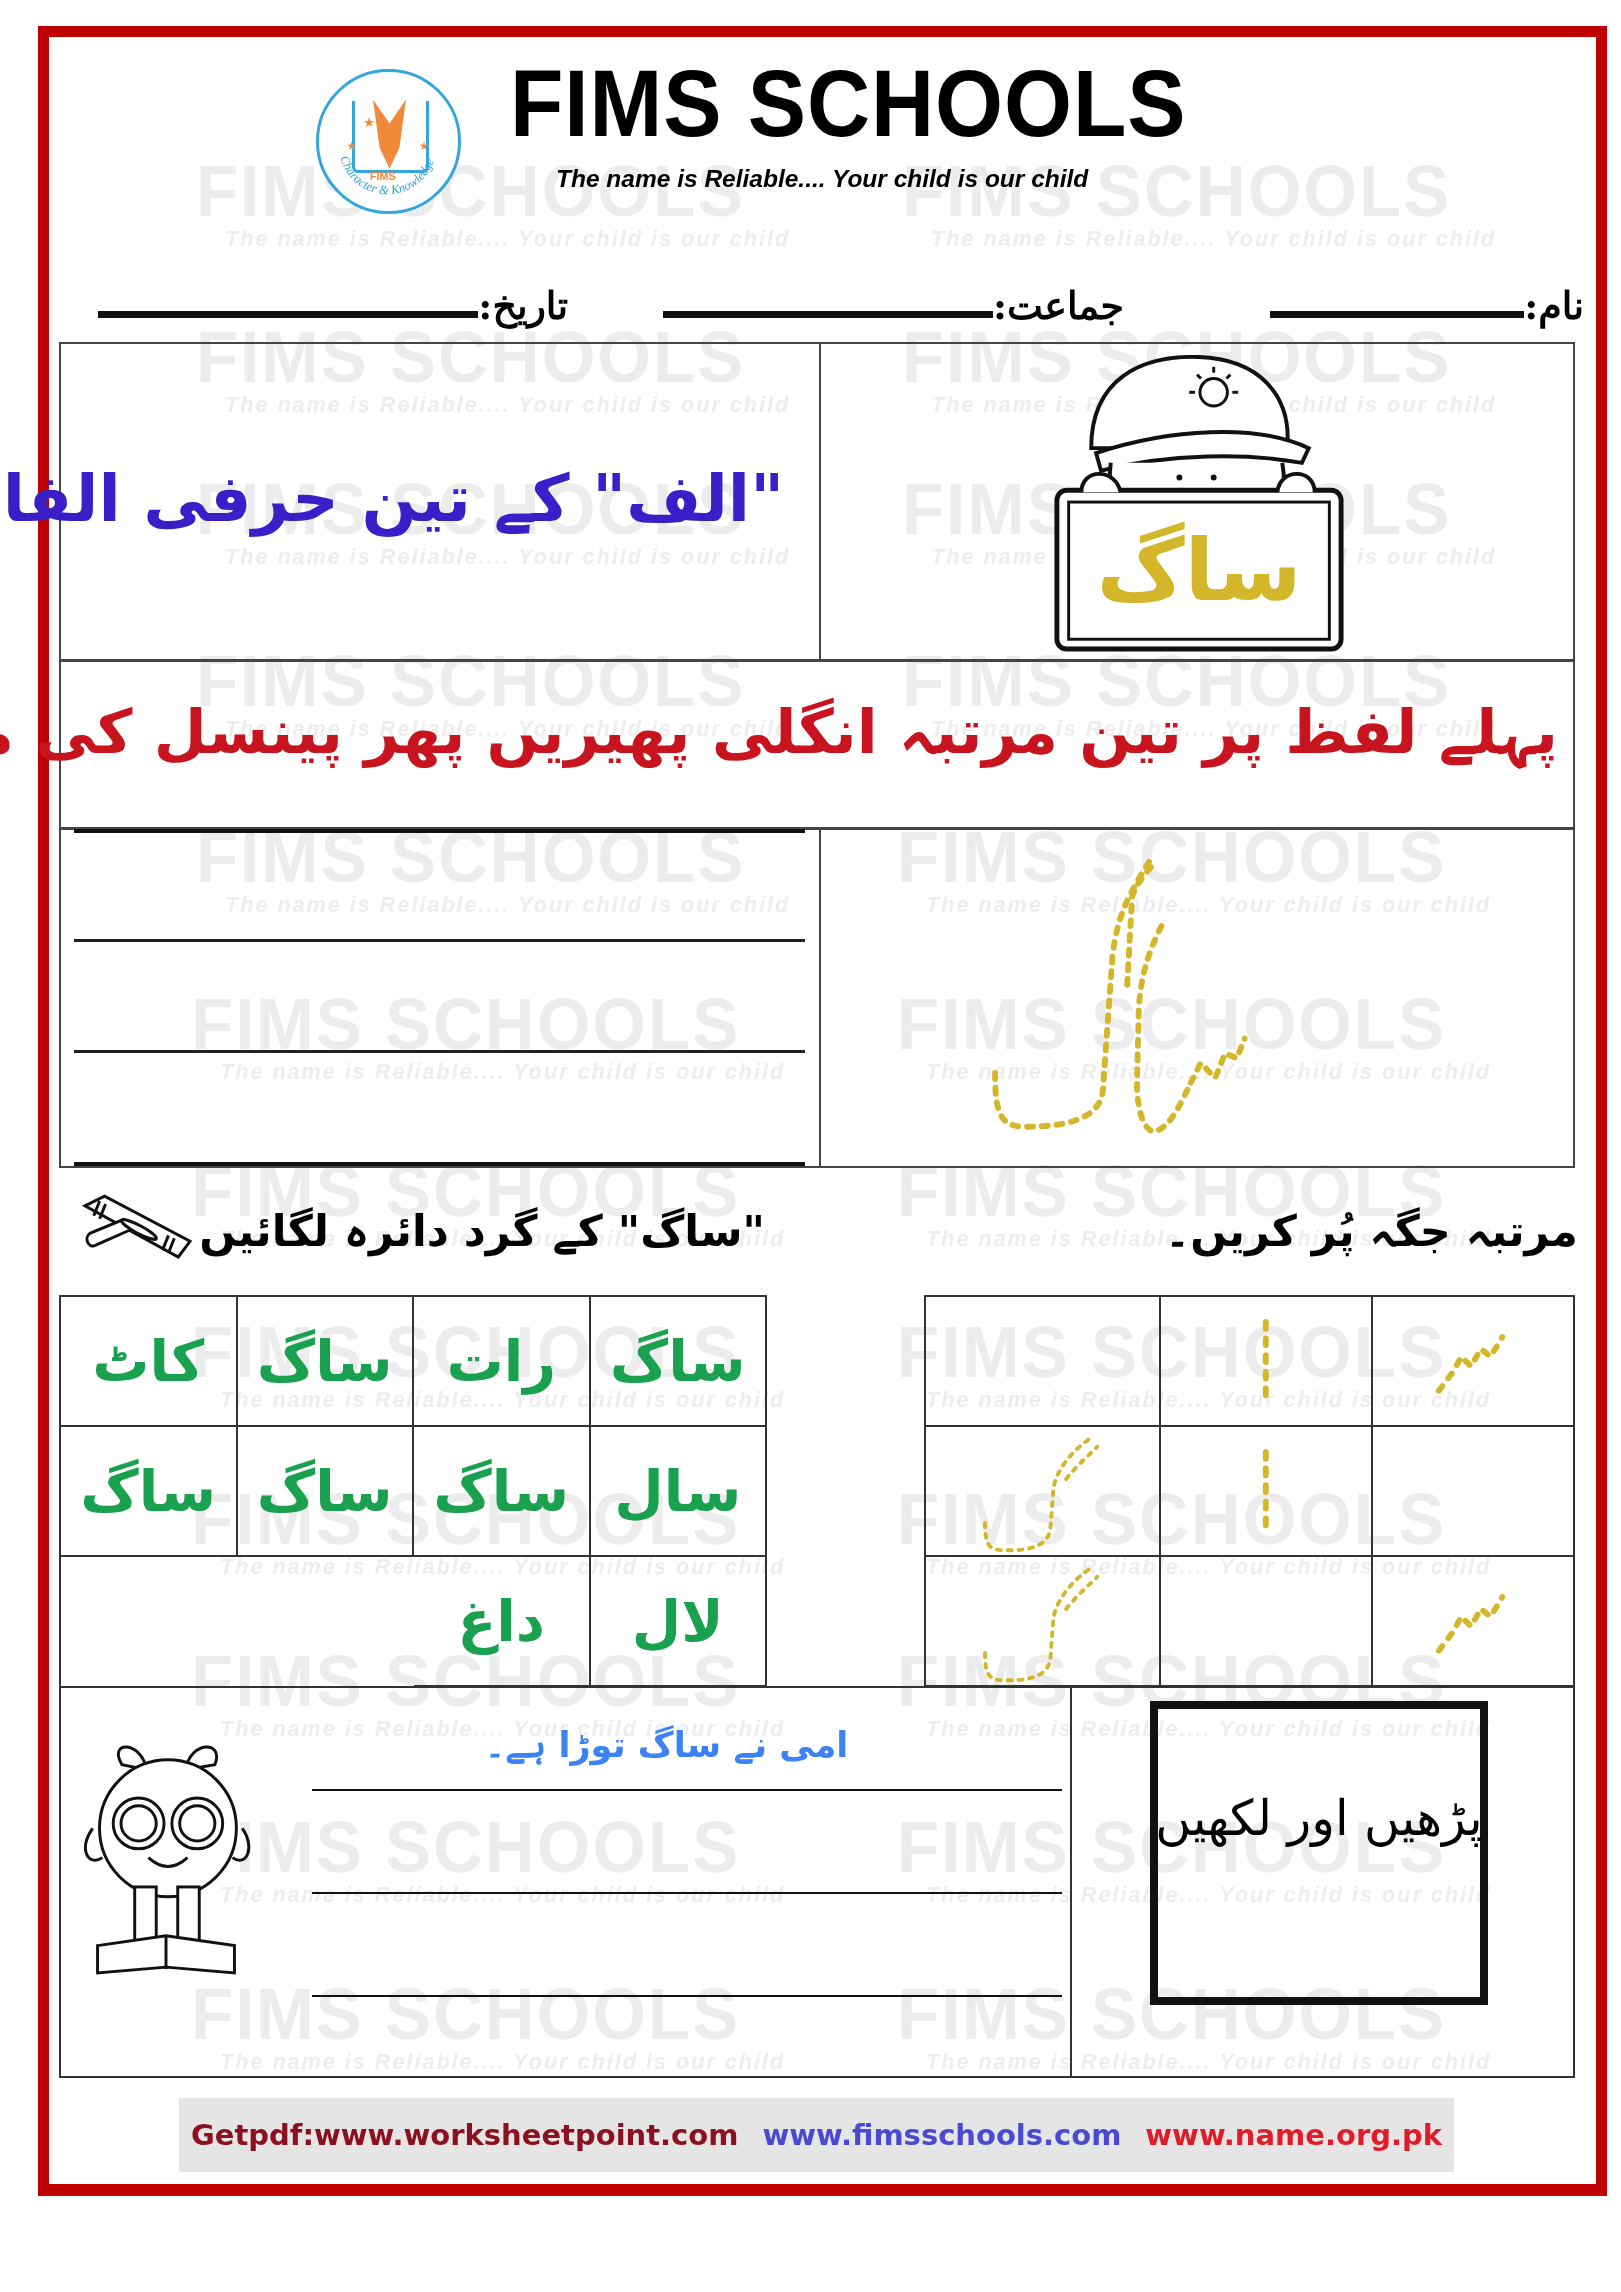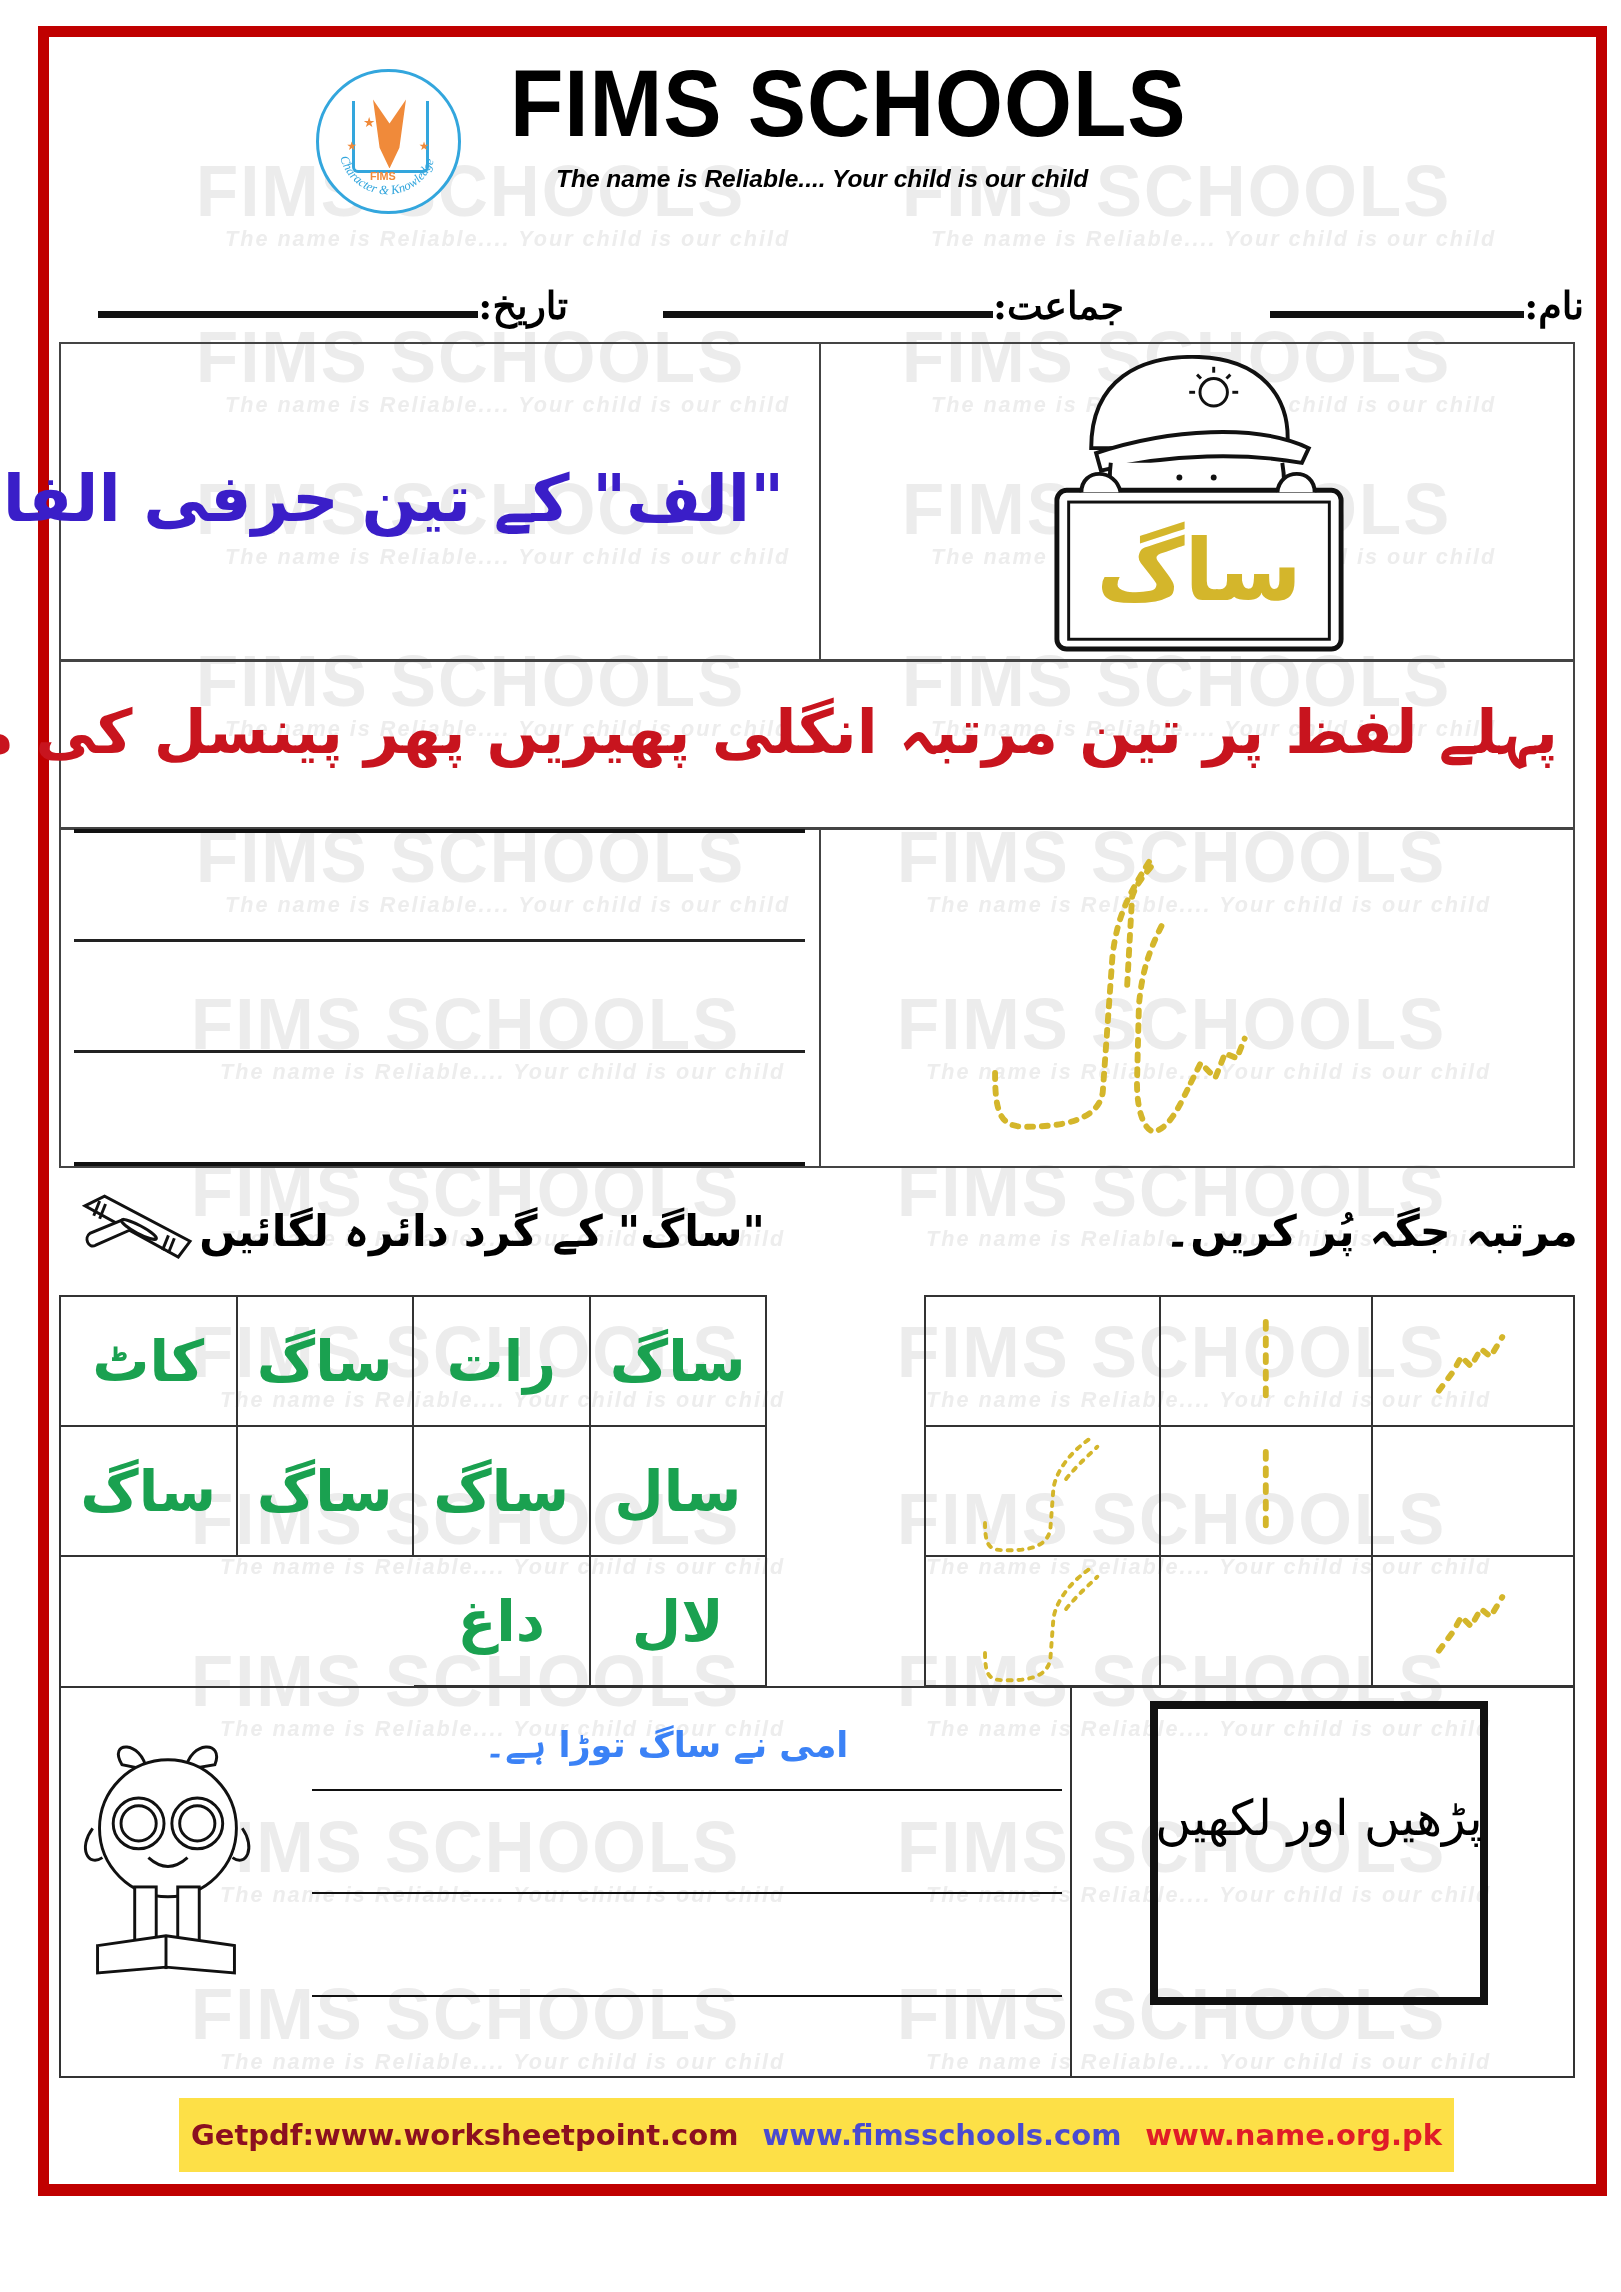--- a/index.html
+++ b/index.html
@@ -16,21 +16,21 @@
   .title{position:absolute;left:510px;top:55px;font-family:"Liberation Sans",sans-serif;font-weight:bold;font-size:94px;letter-spacing:1px;color:#000;line-height:98px;transform:scaleX(0.93);transform-origin:left;}
   .tagline{position:absolute;left:556px;top:165px;font-family:"Liberation Sans",sans-serif;font-style:italic;font-weight:bold;font-size:24.5px;color:#000;}
   .field{position:absolute;top:276px;height:49px;display:flex;align-items:flex-end;direction:rtl;}
   .field .lbl{font-family:"DejaVu Serif",serif;font-size:38px;font-weight:bold;line-height:39px;}
   .field .line{height:6.9px;background:#111;margin-bottom:6.9px;}
   .tbl-line{position:absolute;background:#444;}
   .urdu{font-family:"DejaVu Sans",sans-serif;direction:rtl;white-space:nowrap;}
   .grid{position:absolute;display:grid;border-top:2px solid #333;border-left:2px solid #333;box-sizing:border-box;}
   .grid .cell{border-right:2px solid #333;border-bottom:2px solid #333;box-sizing:border-box;display:flex;align-items:center;justify-content:center;position:relative;}
   .green{color:#1aa150;font-size:57px;font-weight:bold;}
-  .footer{position:absolute;left:179px;top:2098px;width:1275px;height:74px;background:#fde047;display:flex;align-items:center;justify-content:space-around;font-family:"DejaVu Sans",sans-serif;font-size:29px;font-weight:bold;}
+  .footer{position:absolute;left:179px;top:2098px;width:1275px;height:74px;background:#e5e5e5;display:flex;align-items:center;justify-content:space-around;font-family:"DejaVu Sans",sans-serif;font-size:29px;font-weight:bold;}
 </style>
 </head>
 <body>
 
 <div class="frame"></div>
 
 <div>
   <div class="wm" style="left:196px;top:157px;">
       <span class="big">FIMS SCHOOLS</span>
       <span class="small">The name is Reliable.... Your child is our child</span>

